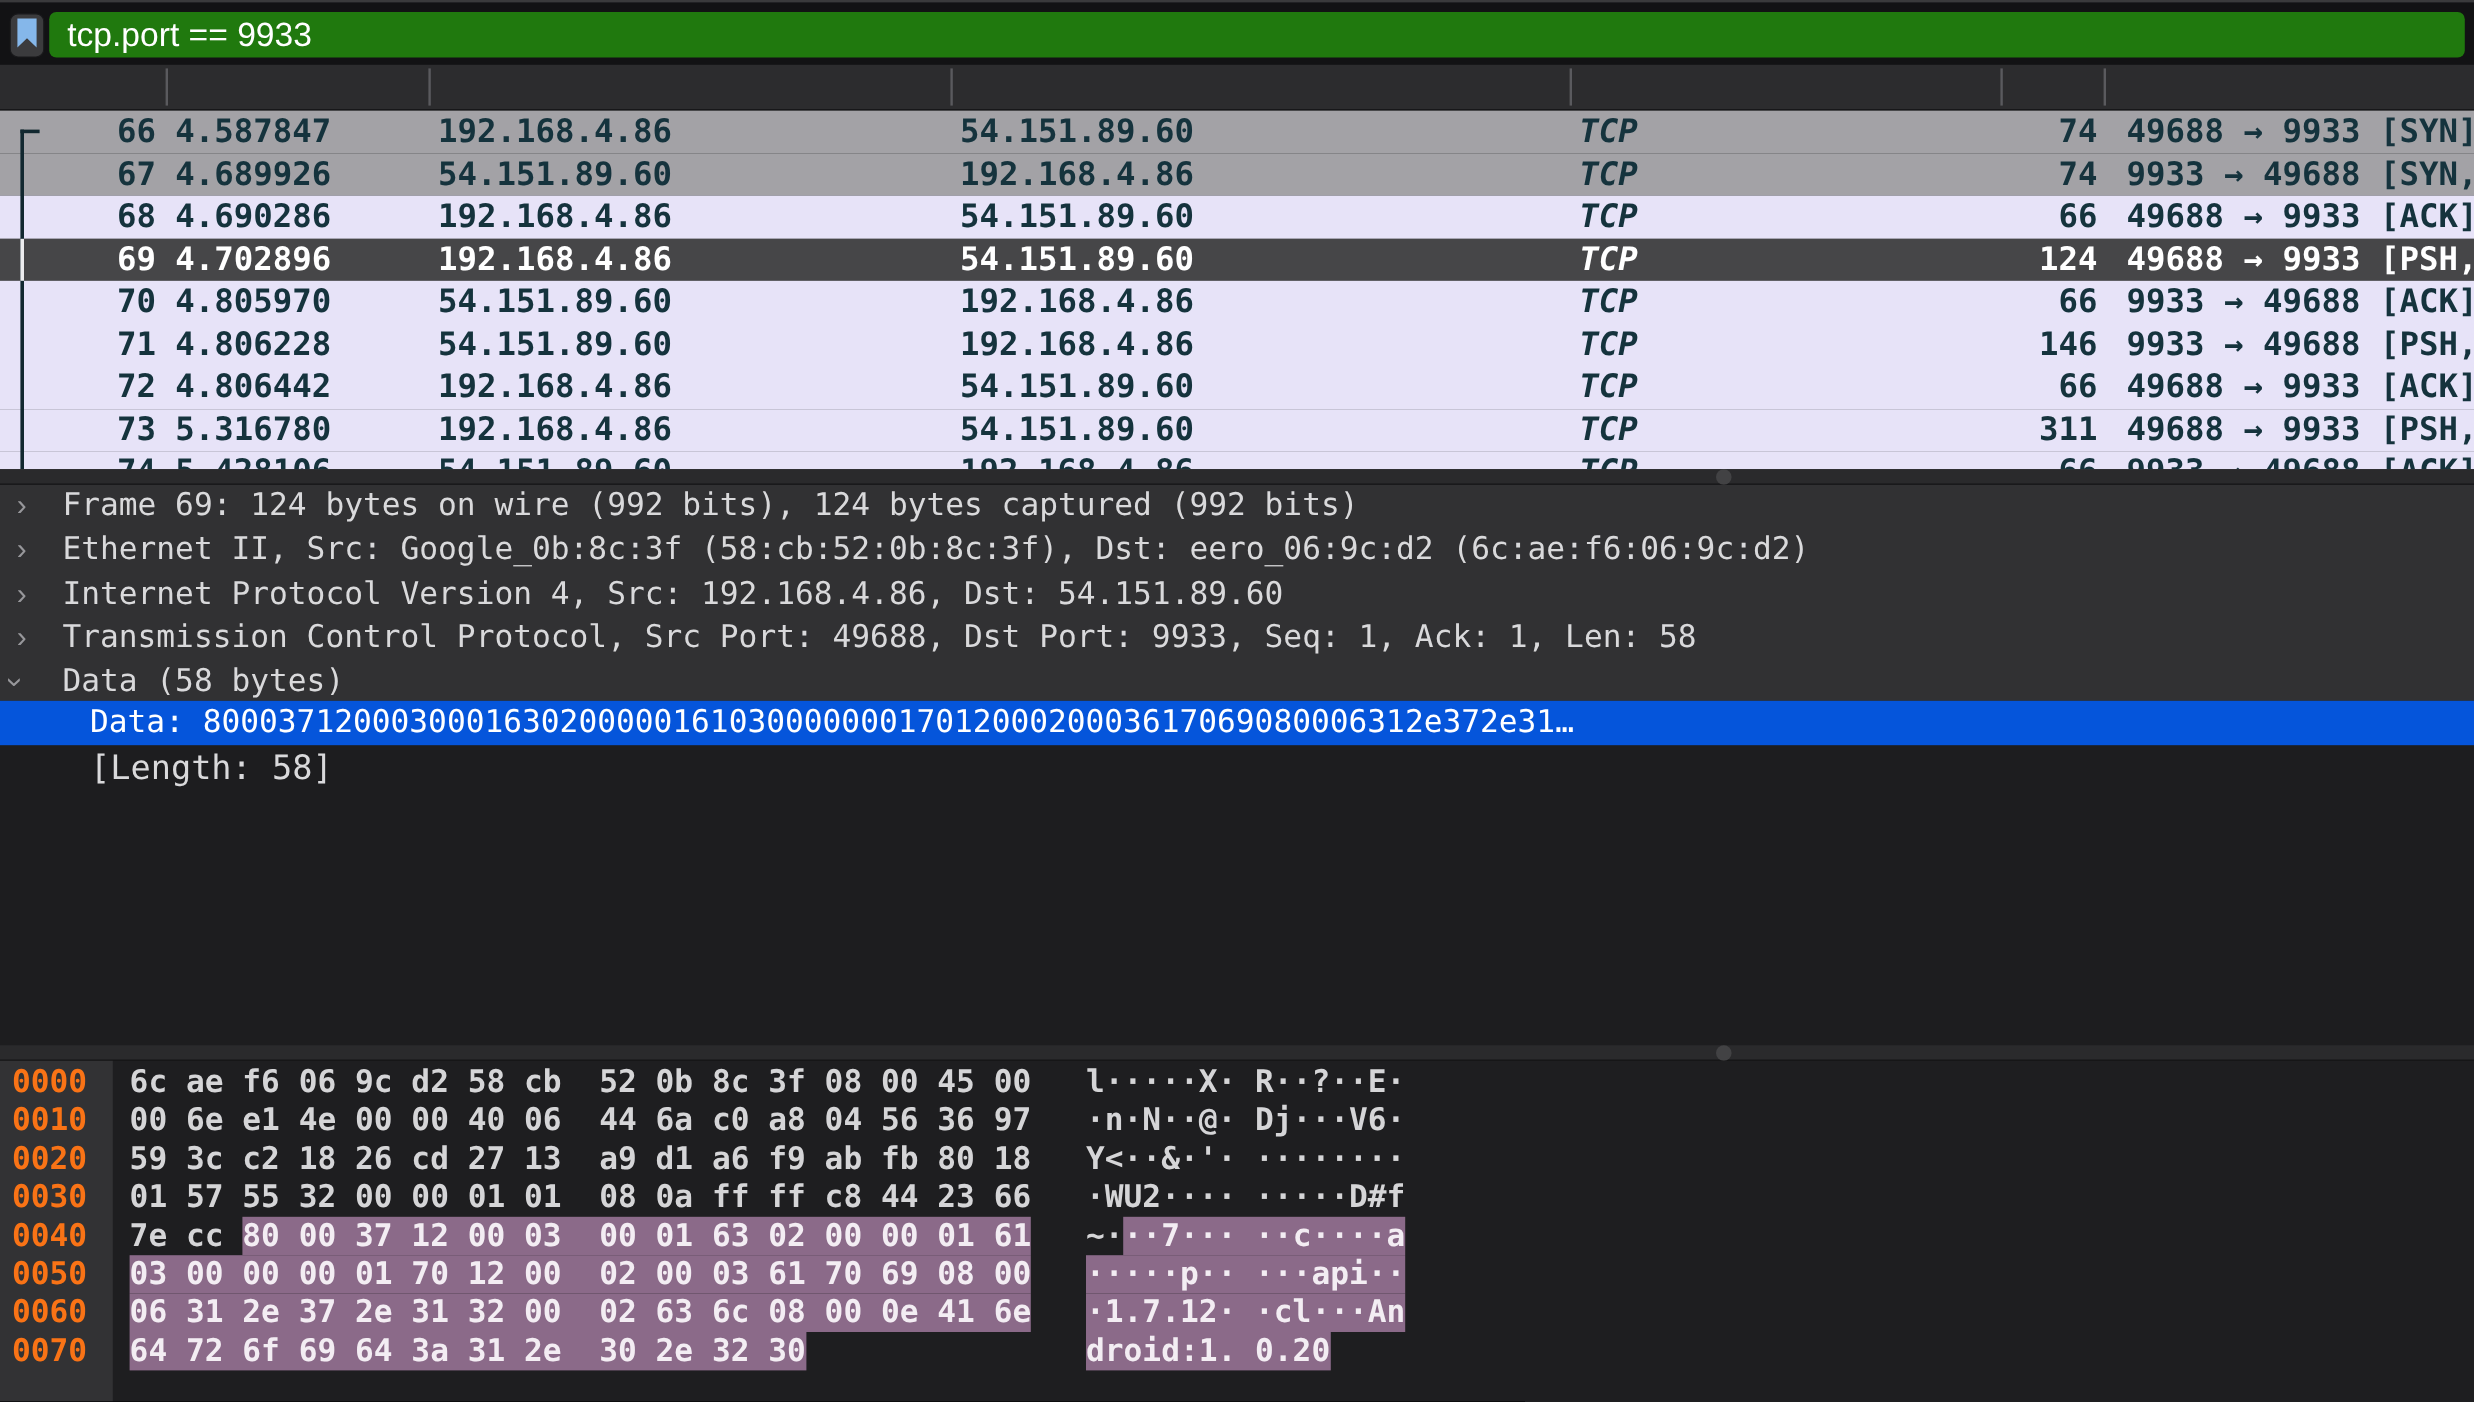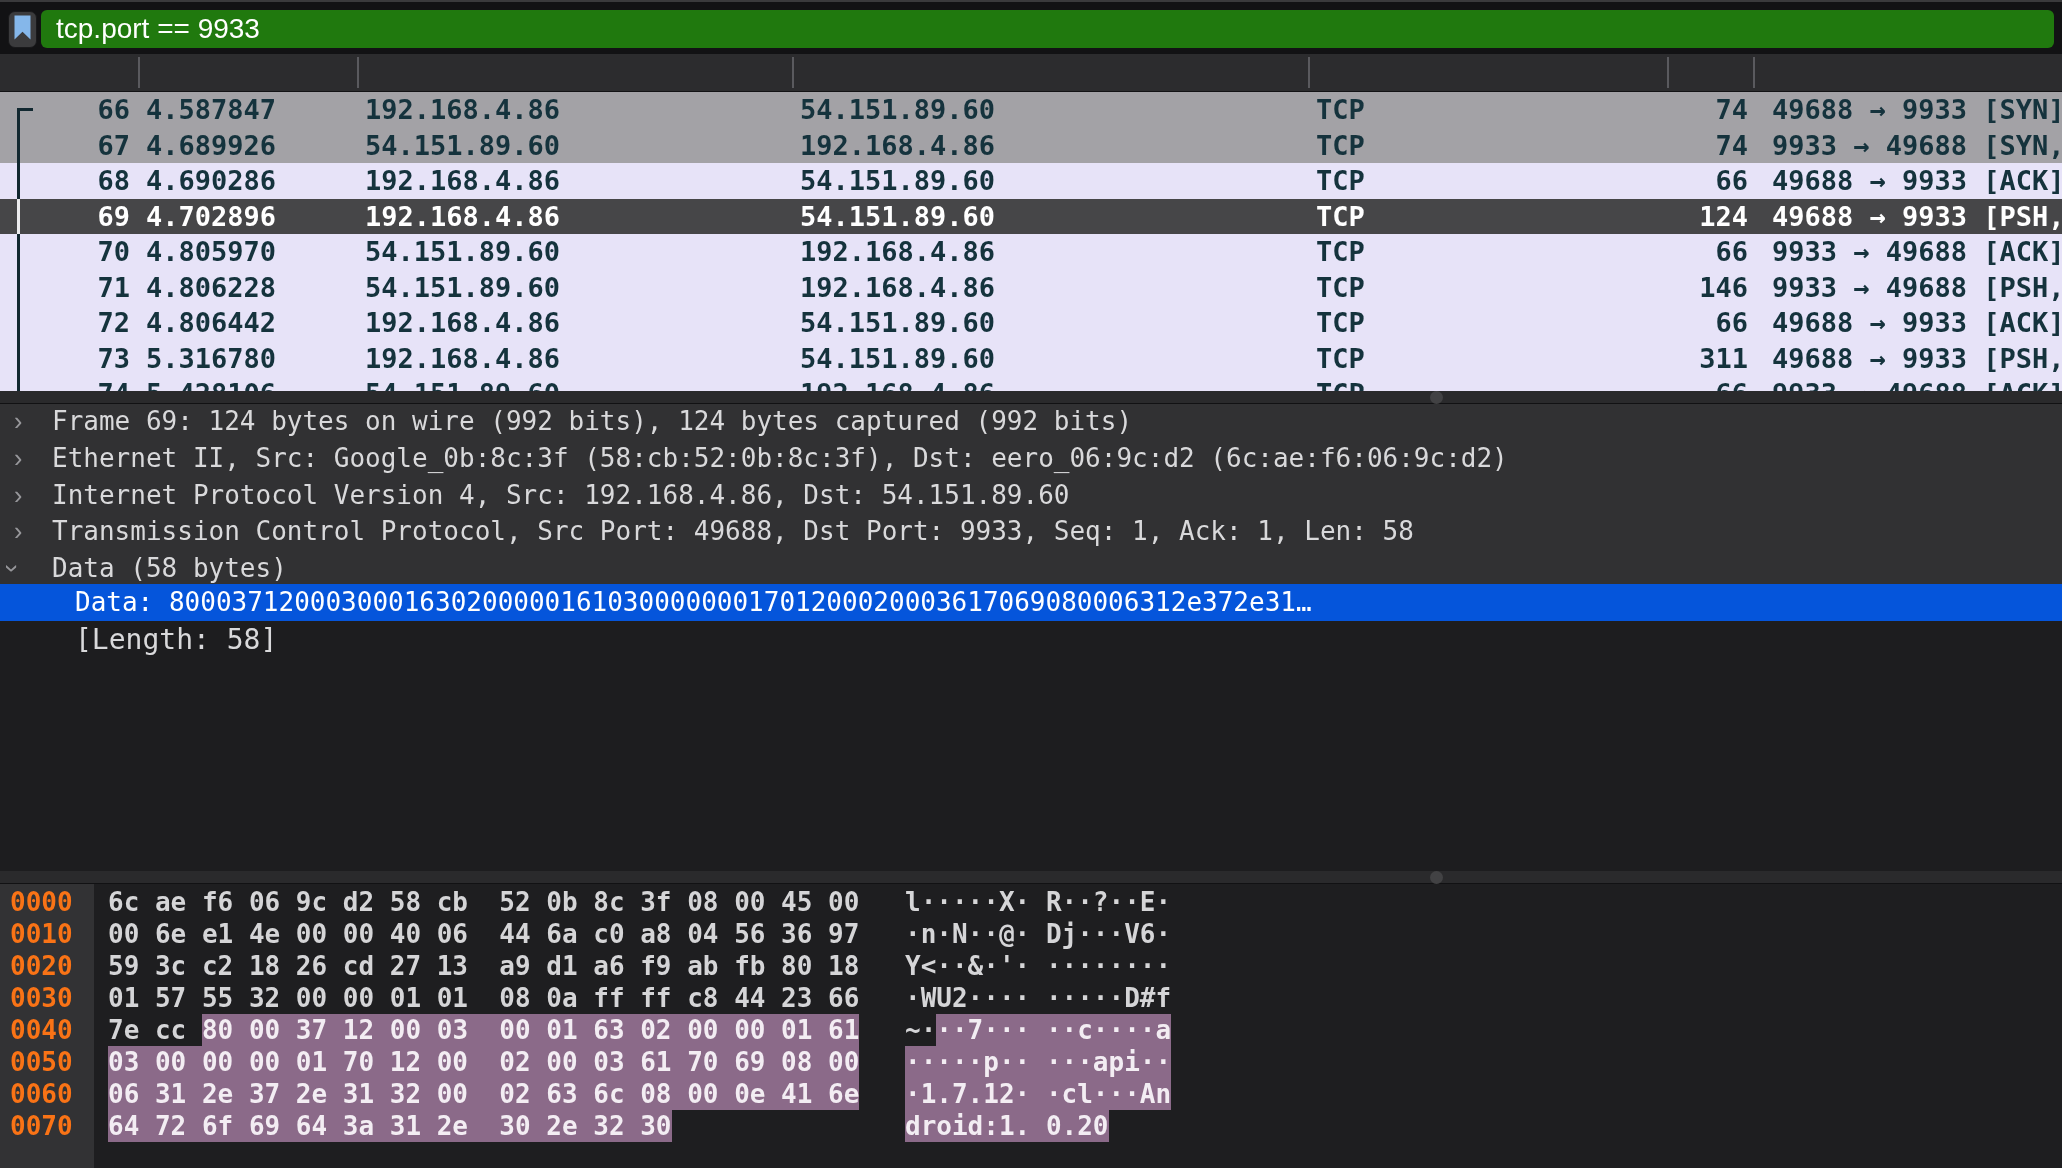--- a/index.html
+++ b/index.html
@@ -25,21 +25,21 @@
   .s0{left:138px;}.s1{left:357px;}.s2{left:792px;}.s3{left:1308px;}.s4{left:1667px;}.s5{left:1753px;}
   
   .plist-rows{position:absolute;left:0;top:92px;width:2062px;height:299px;overflow:hidden;background:#2a2a2c;}
   .prow{position:absolute;left:0;top:calc(var(--i)*35.5px);width:2062px;height:35.5px;line-height:35.5px;
         font-size:27px;font-weight:700;color:var(--list-text,#15333d);white-space:pre;}
   .prow.gray{background:var(--row-gray,#a3a2a6);}
   .prow.lavender{background:var(--row-lavender,#e7e3f8);}
   .prow.selected{background:var(--row-selected,#464648);color:#ffffff;}
   .pc{position:absolute;top:0;height:35.5px;white-space:pre;}
   .cno{left:0;width:130px;text-align:right;}
-  .ctime{left:146px;}.csrc{left:365px;}.cdst{left:800px;}.cproto{left:1316px;}
+  .ctime{left:146px;}.csrc{left:365px;}.cdst{left:800px;}.cproto{left:1316px;font-style:italic;}
   .clen{left:1600px;width:148px;text-align:right;}
   .cinfo{left:1772px;width:290px;overflow:hidden;}
   .bracket-v{position:absolute;left:17px;top:16px;width:3px;height:283px;background:#122830;}
   .bracket-h{position:absolute;left:17px;top:16px;width:16px;height:3px;background:#122830;}
   .bracket-sel{position:absolute;left:17px;top:106.5px;width:3px;height:35.5px;background:#ececee;}
   
   .splitter1{position:absolute;left:0;top:391px;width:2062px;height:13px;background:#2a2a2c;border-bottom:1px solid #111113;box-sizing:border-box;}
   .splitter2{position:absolute;left:0;top:871px;width:2062px;height:13px;background:#2a2a2c;border-bottom:1px solid #111113;box-sizing:border-box;}
   .scroll-dot{position:absolute;left:1430px;width:13px;height:13px;border-radius:50%;background:#424244;}
   .d1{top:391px;}.d2{top:871px;}

